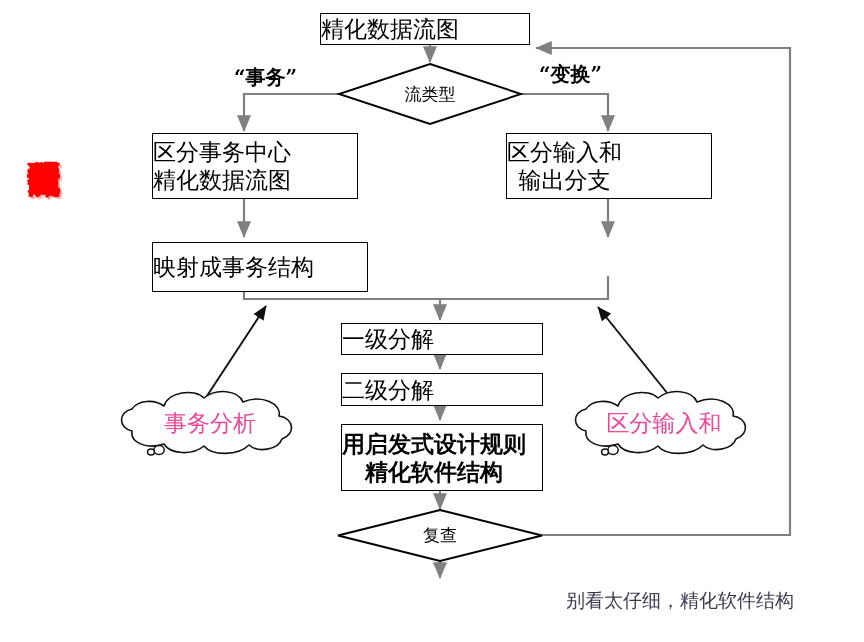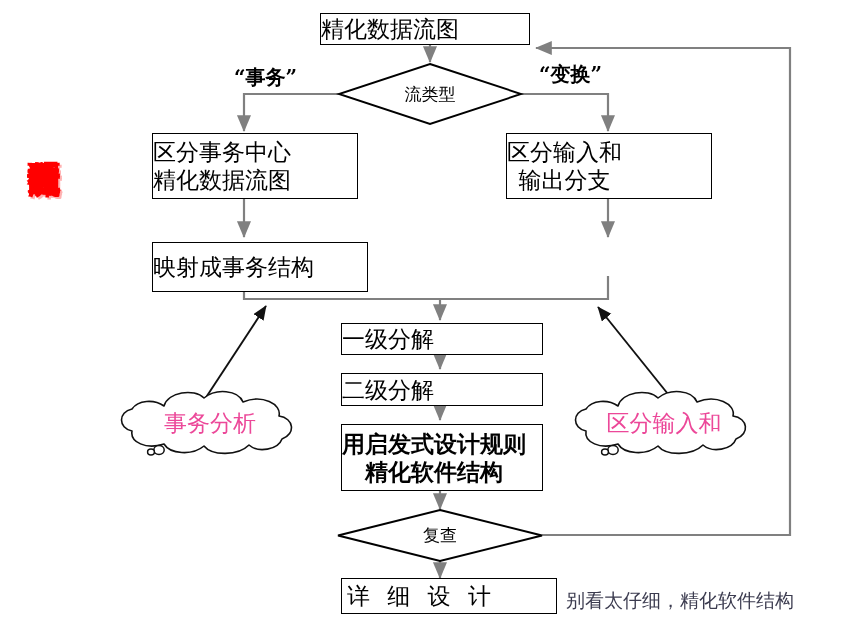--- a/index.html
+++ b/index.html
@@ -220,23 +220,20 @@
 精化软件结构</span>
   </div>
 
   <div class="diamond" style="left:337px; top:509px; width:206px; height:53px;">
     <svg viewBox="0 0 206 53" width="206" height="53">
       <polygon points="103,1 205,26.5 103,52 1,26.5" fill="#ffffff" stroke="#000000" stroke-width="1.9"></polygon>
     </svg>
     <span class="dlabel">复查</span>
   </div>
 
-  <div class="node wide-spaced" style="left:341px; top:578px; width:216px; height:36px;">
-    <span>详 细 设 计</span>
-  </div>
 
   <div class="cloud" style="left:112px; top:388px; width:196px; height:70px;">
     <svg viewBox="0 0 196 70" width="196" height="70">
       <path d="M52,18 C56,4 82,0 92,10
                C104,0 126,2 131,14
                C150,6 170,16 167,28
                C182,30 184,46 170,51
                C166,62 146,65 137,57
                C126,68 100,68 92,58
                C80,68 58,66 52,56

